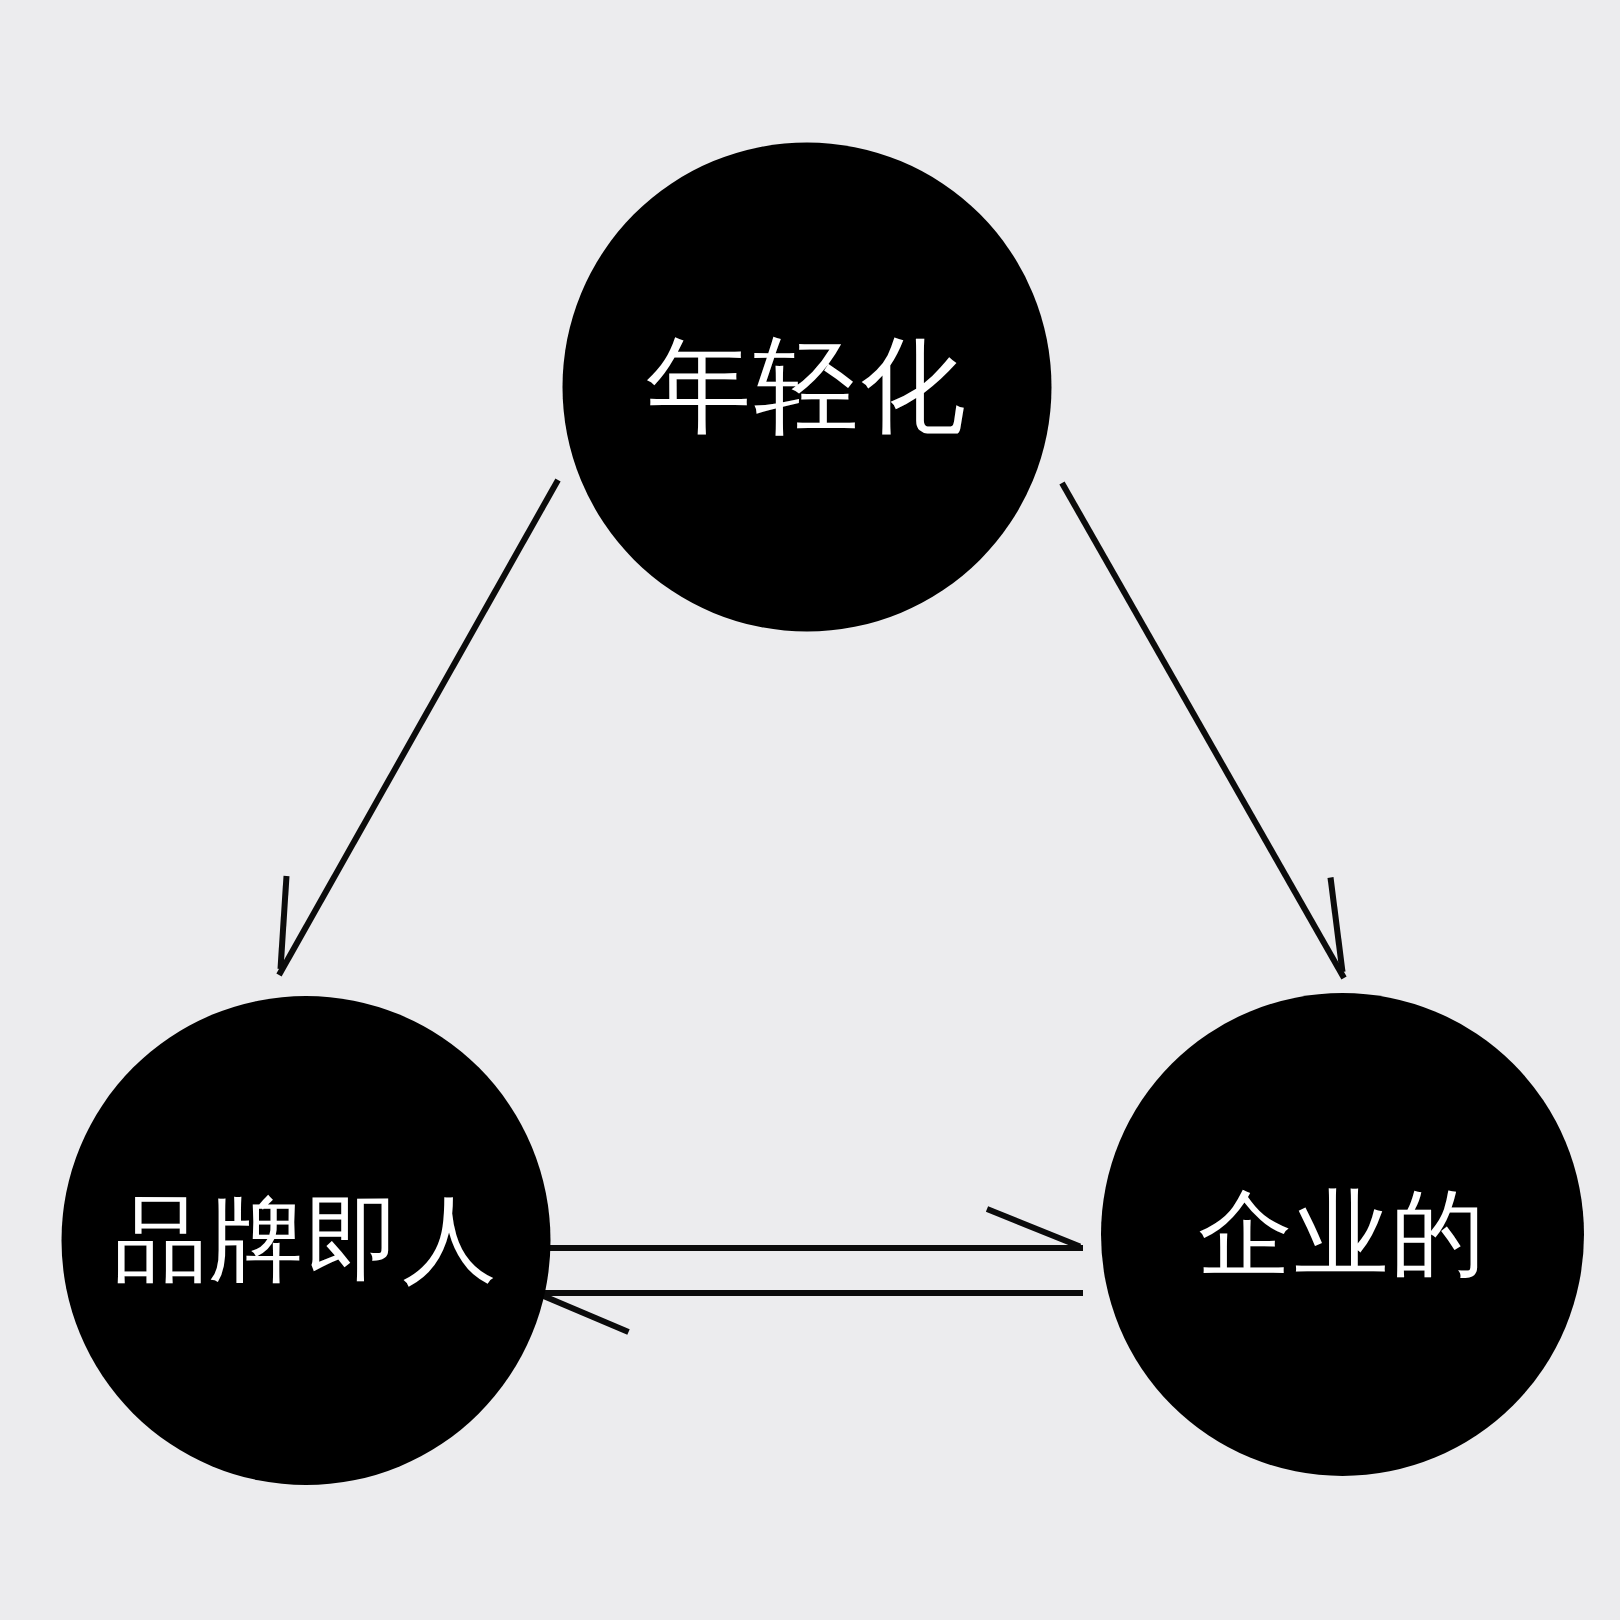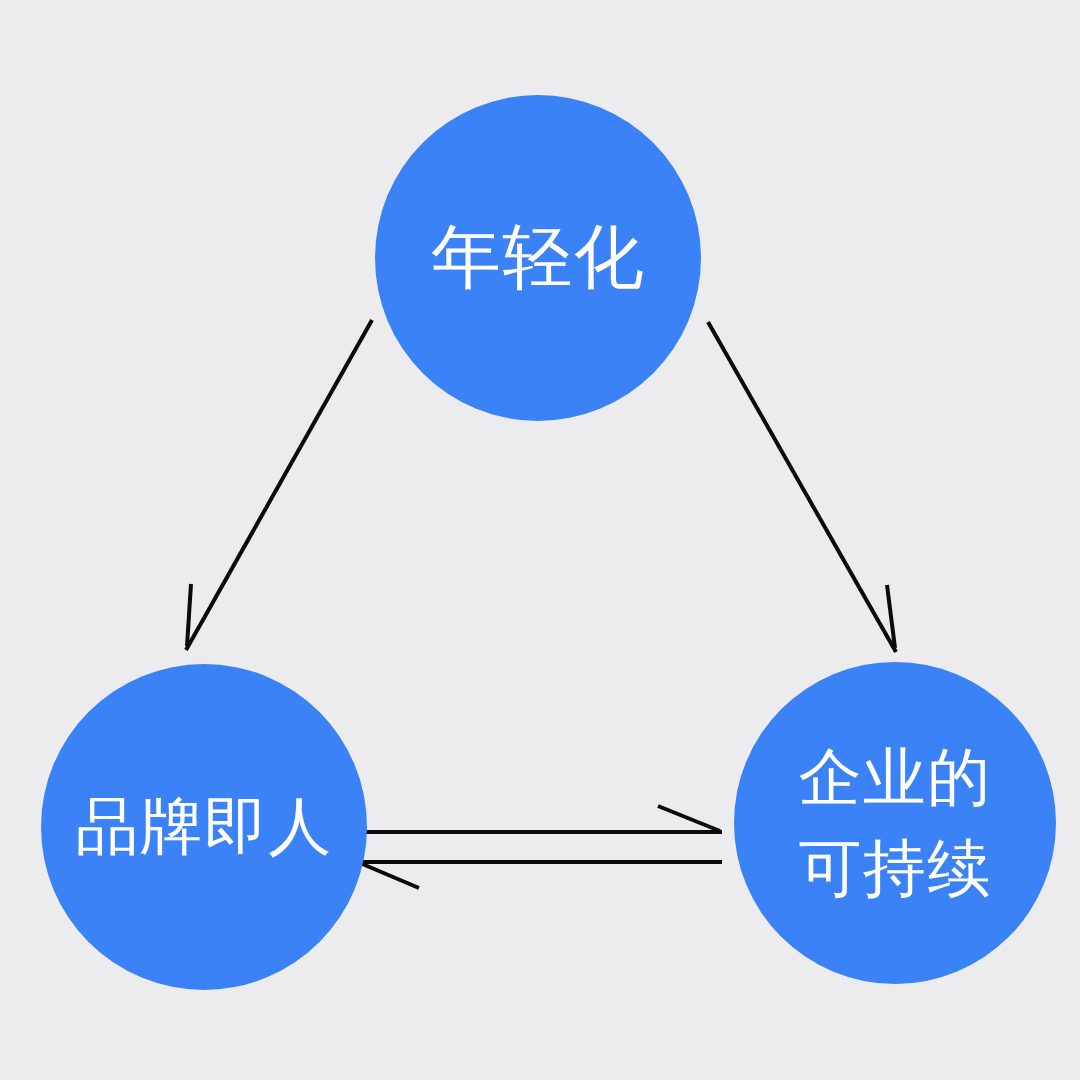--- a/index.html
+++ b/index.html
@@ -22,24 +22,24 @@
     height: 1080px;
   }
   .arrow-layer line {
     stroke: #0b0b0b;
     stroke-width: 4;
     stroke-linecap: butt;
   }
   .node {
     position: absolute;
     border-radius: 50%;
-    background: #3b82f6;
+    background: #000000;
     color: #ffffff;
     display: flex;
-    flex-direction: column;
+    flex-direction: row;
     align-items: center;
     justify-content: center;
     font-weight: 300;
     letter-spacing: 0.02em;
     line-height: 1.45;
   }
   .node-top {
     left: 375px;
     top: 95px;
     width: 326px;
@@ -95,16 +95,15 @@
   <div class="node node-top">
     <span>年轻化</span>
   </div>
 
   <div class="node node-bottom-left">
     <span>品牌即人</span>
   </div>
 
   <div class="node node-bottom-right">
     <span>企业的</span>
-    <span>可持续</span>
   </div>
 
 </div>
 
 </body></html>

